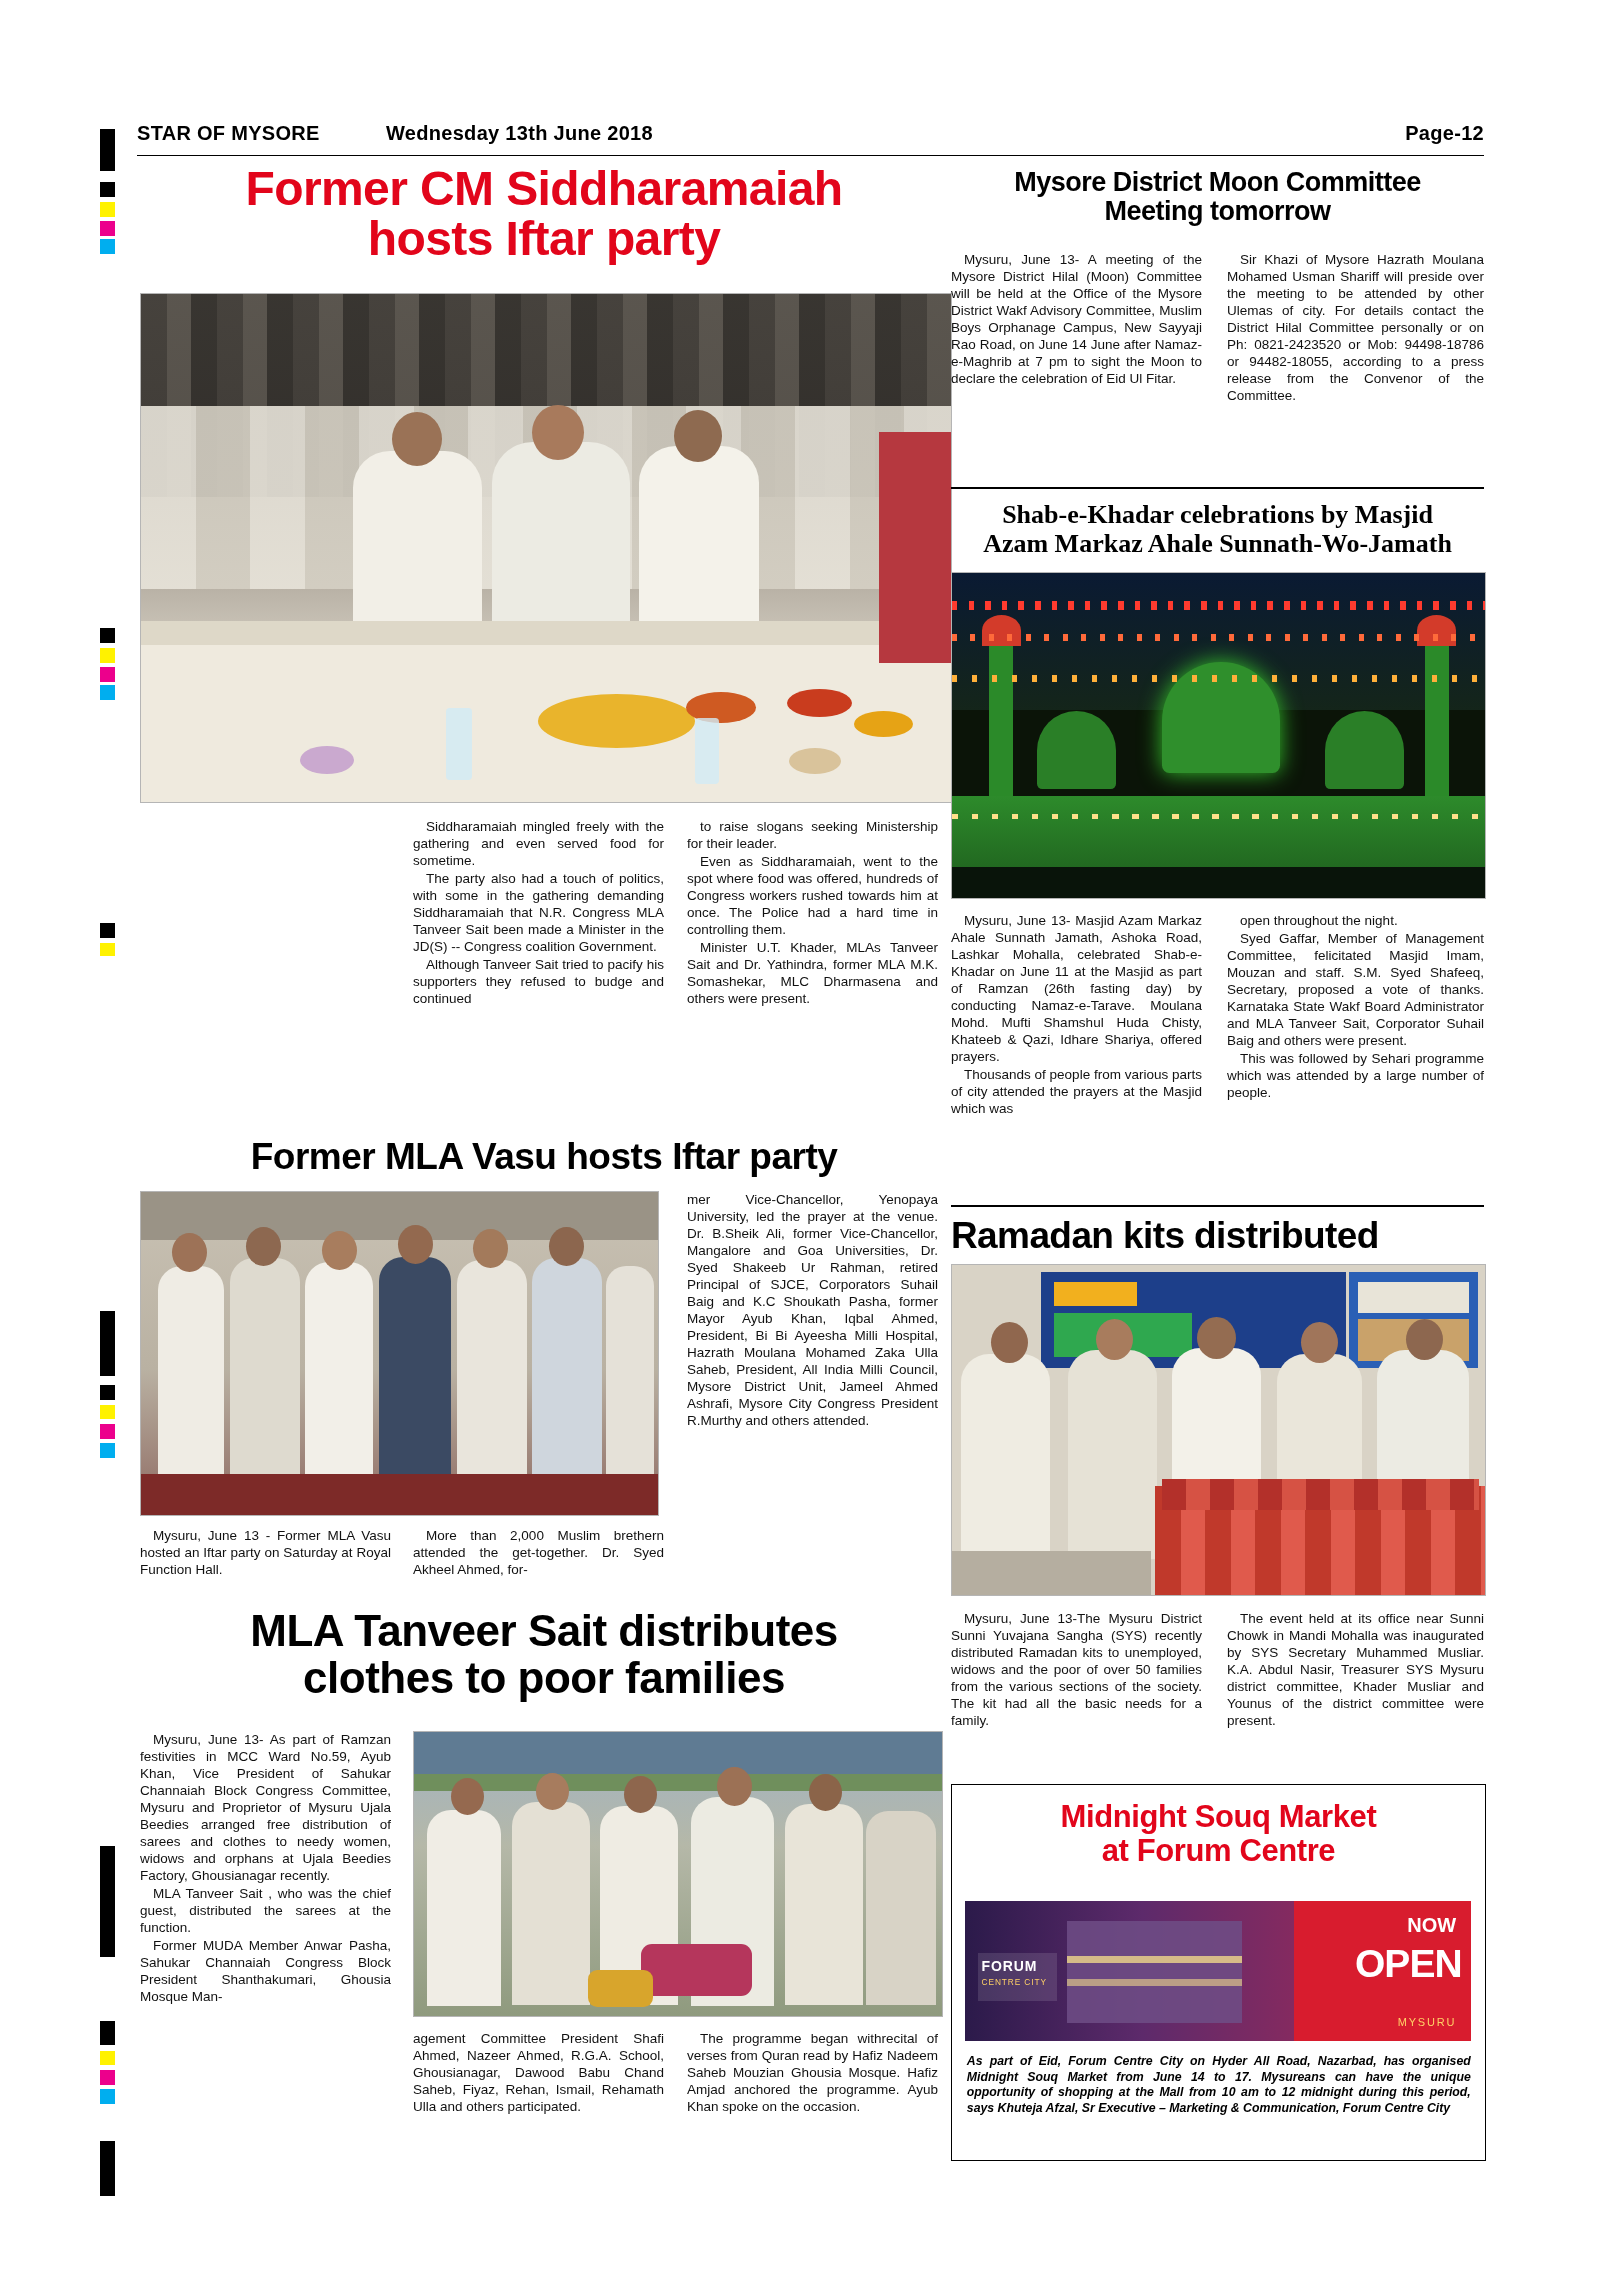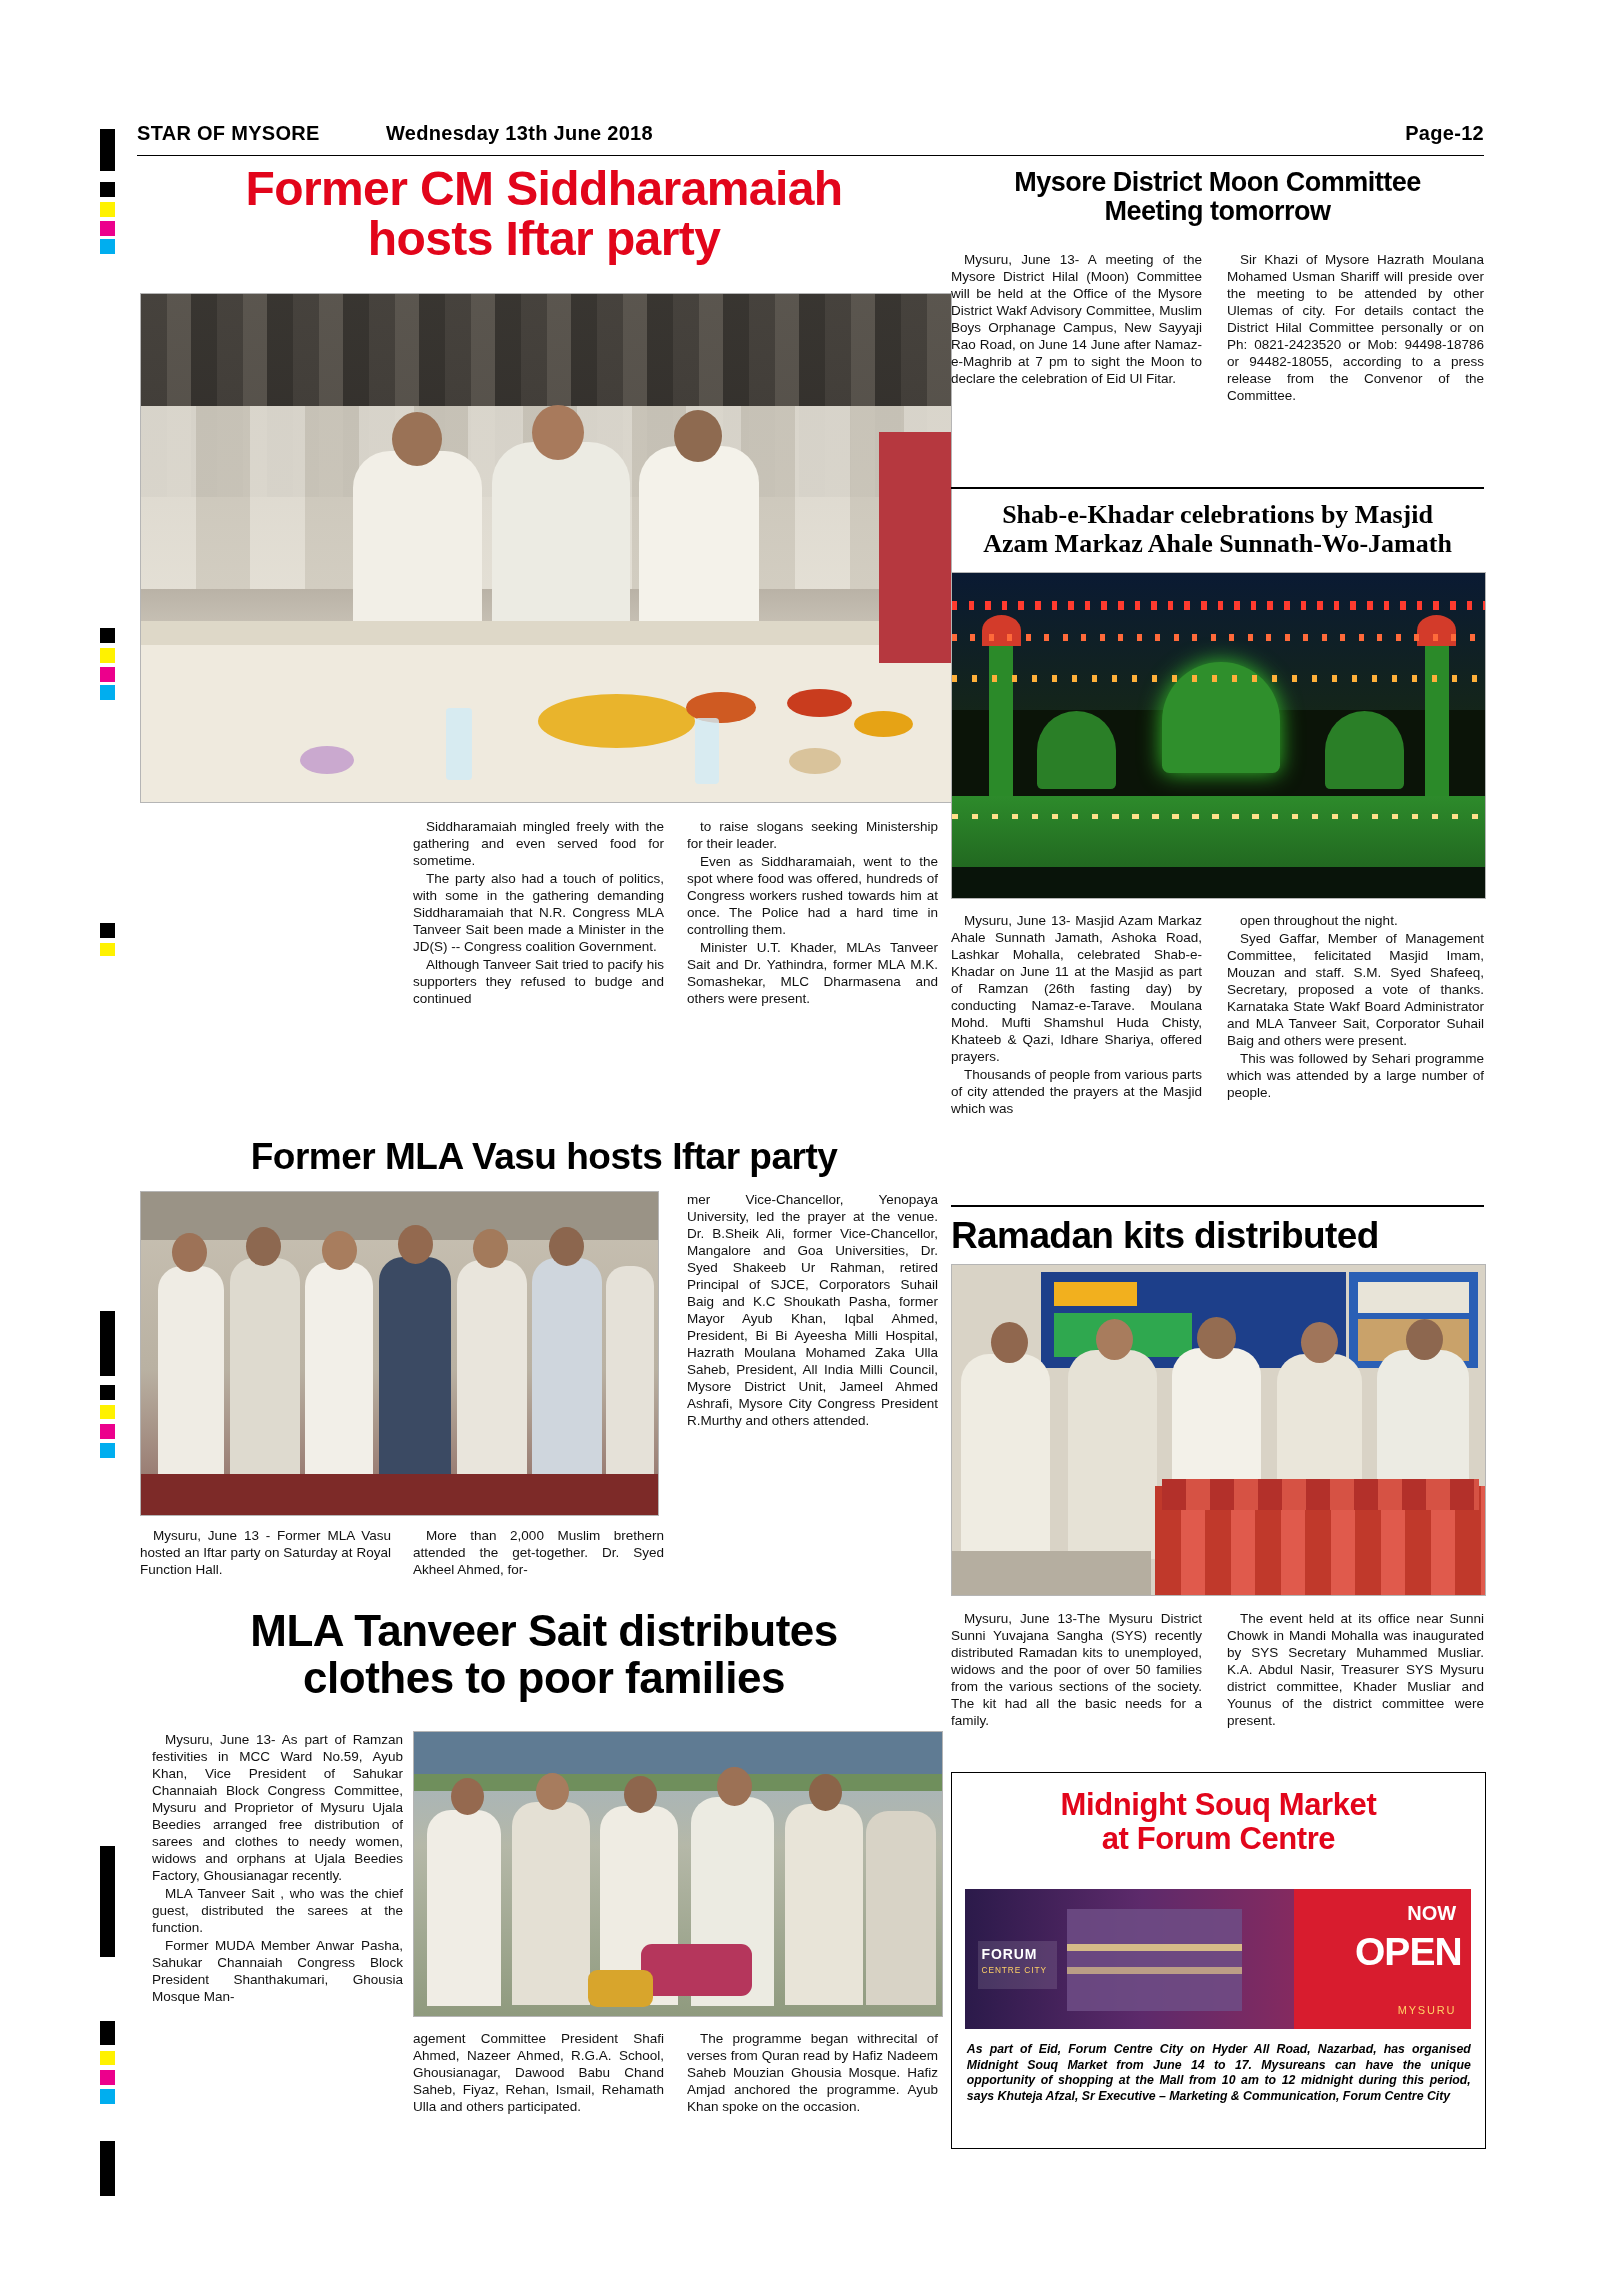--- a/index.html
+++ b/index.html
@@ -89,20 +89,21 @@
   .rule {
     position: absolute;
     background: #000;
   }
 
   
   .adbox {
     position: absolute;
     border: 1.8px solid #000;
     background: #fff;
+    margin-top: 12px;
   }
   .ad-title {
     color: #e2051b;
     font-weight: bold;
     text-align: center;
     font-size: 31px;
     line-height: 1.1;
     letter-spacing: -0.4px;
   }
   .ad-caption {
@@ -371,21 +372,21 @@
     <div class="ph-layer" style="left:37px;top:46px;width:33px;height:37px;background:#95694f;border-radius:50%;"></div>
     <div class="ph-layer" style="left:122px;top:41px;width:33px;height:37px;background:#a77c5e;border-radius:50%;"></div>
     <div class="ph-layer" style="left:210px;top:44px;width:33px;height:37px;background:#8e664d;border-radius:50%;"></div>
     <div class="ph-layer" style="left:303px;top:35px;width:35px;height:39px;background:#9c7155;border-radius:50%;"></div>
     <div class="ph-layer" style="left:395px;top:42px;width:33px;height:37px;background:#8b6449;border-radius:50%;"></div>
 
     <div class="ph-layer" style="left:227px;bottom:20px;width:111px;height:52px;background:#b5365c;border-radius:11px;"></div>
     <div class="ph-layer" style="left:174px;bottom:9.2px;width:65px;height:37px;background:#d8a52c;border-radius:9.2px;"></div>
   </div>
 
-  <div class="col-text" style="position:absolute;left:152px;top:1731px;width:251px;">
+  <div class="col-text" style="position:absolute;left:140px;top:1731px;width:251px;">
     <p class="first">Mysuru, June 13- As part of Ramzan festivities in MCC Ward No.59,  Ayub Khan, Vice President of Sahukar Channaiah Block Congress Committee, Mysuru and Proprietor of Mysuru Ujala Beedies arranged free distribution of sarees and clothes to needy women, widows and orphans at Ujala Beedies Factory, Ghousianagar recently.</p>
     <p>MLA Tanveer Sait , who was the chief guest, distributed the sarees at the function.</p>
     <p>Former MUDA Member Anwar Pasha, Sahukar Channaiah Congress Block President Shanthakumari, Ghousia Mosque Man-</p>
   </div>
   <div class="col-text" style="position:absolute;left:413px;top:2030px;width:251px;">
     <p style="text-indent:0;">agement Committee President Shafi Ahmed, Nazeer Ahmed, R.G.A. School, Ghousianagar, Dawood Babu Chand Saheb, Fiyaz, Rehan, Ismail, Rehamath Ulla and others participated.</p>
   </div>
   <div class="col-text" style="position:absolute;left:687px;top:2030px;width:251px;">
     <p class="first">The programme began withrecital of verses from Quran read by Hafiz Nadeem Saheb Mouzian Ghousia Mosque. Hafiz Amjad anchored the programme. Ayub Khan spoke on the occasion.</p>
   </div>

